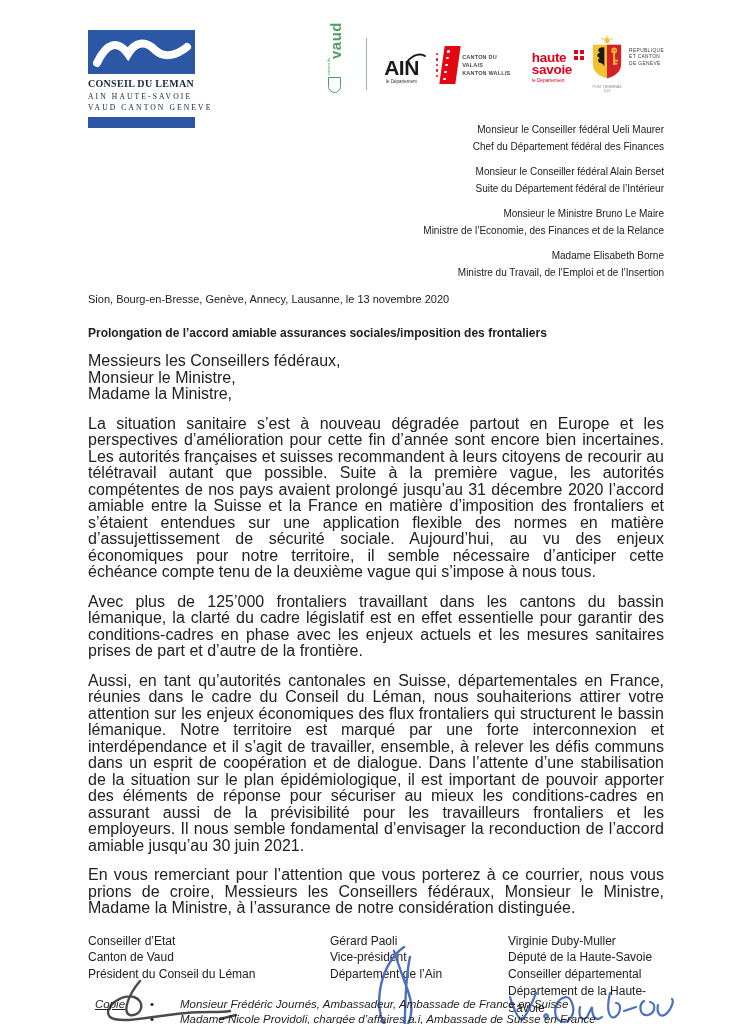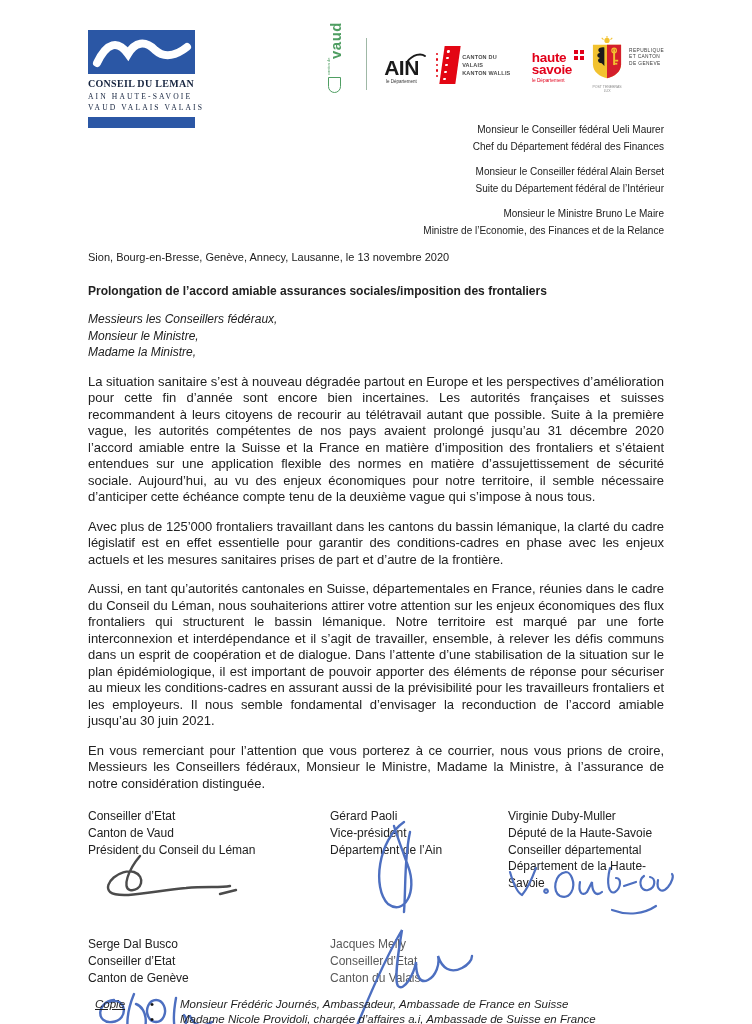--- a/index.html
+++ b/index.html
@@ -48,22 +48,22 @@
   .geneve-text{font-size:4.8px;color:#3a3a3a;letter-spacing:.4px;line-height:6.5px;margin-top:12px;}
   .geneve-motto{font-size:3.5px;color:#8a8a8a;margin-top:1px;text-align:center;}
 
   
   .recipients{margin-top:-6px;text-align:right;font-size:10px;line-height:16.5px;}
   .recipient{margin-bottom:9px;}
   .dateline{text-align:left;font-size:11px;margin-top:12px;}
 
   
   .subject{font-weight:bold;font-size:12px;margin-top:21px;}
-  .salutation{font-size:12px;line-height:16.5px;margin-top:13px;font-style:italic;}
-  .body p{font-size:13px;line-height:16.5px;text-align:justify;margin:13px 0 0 0;}
+  .salutation{font-size:16px;line-height:16.5px;margin-top:13px;}
+  .body p{font-size:16px;line-height:16.5px;text-align:justify;margin:13px 0 0 0;}
 
   
   .sig-grid{display:grid;grid-template-columns:242px 178px 1fr;margin-top:16px;}
   .sig-cell{position:relative;font-size:12px;line-height:16.8px;}
   .sig-row2{margin-top:44px;}
   .sig-gray{color:#595959;}
   .sig-svg{position:absolute;pointer-events:none;}
 
   
   .copie{position:absolute;left:95px;top:997px;display:flex;font-style:italic;
@@ -81,21 +81,21 @@
   <div class="content">
 
     <div class="header">
       <div class="leman">
         <svg class="leman-square" viewBox="0 0 107 44">
           <rect x="0" y="0" width="107" height="44" fill="#2b57a5"></rect>
           <path d="M9,33 C19,12 30,10 40,24 C47,12 57,10 67,20 C77,29 89,25 99,17" stroke="#ffffff" stroke-width="8" fill="none" stroke-linecap="round"></path>
         </svg>
         <div class="leman-title">CONSEIL DU LEMAN</div>
         <div class="leman-sub">AIN HAUTE-SAVOIE</div>
-        <div class="leman-sub">VAUD VALAIS VALAIS</div>
+        <div class="leman-sub">VAUD CANTON GENEVE</div>
         <div class="leman-bar"></div>
       </div>
 
       <div class="partners">
         <div class="vaud">
           <span class="vaud-small">canton de</span>
           <span class="vaud-big">vaud</span>
           <span class="vaud-shield"></span>
         </div>
         <div class="vsep"></div>
@@ -167,20 +167,24 @@
         <div>Chef du Département fédéral des Finances</div>
       </div>
       <div class="recipient">
         <div>Monsieur le Conseiller fédéral Alain Berset</div>
         <div>Suite du Département fédéral de l’Intérieur</div>
       </div>
       <div class="recipient">
         <div>Monsieur le Ministre Bruno Le Maire</div>
         <div>Ministre de l’Economie, des Finances et de la Relance</div>
       </div>
+      <div class="recipient">
+        <div>Madame Elisabeth Borne</div>
+        <div>Ministre du Travail, de l’Emploi et de l’Insertion</div>
+      </div>
     </div>
 
     <div class="dateline">Sion, Bourg-en-Bresse, Genève, Annecy, Lausanne, le 13 novembre 2020</div>
 
     <div class="subject">Prolongation de l’accord amiable assurances sociales/imposition des frontaliers</div>
 
     <div class="salutation">
       <div>Messieurs les Conseillers fédéraux,</div>
       <div>Monsieur le Ministre,</div>
       <div>Madame la Ministre,</div>

